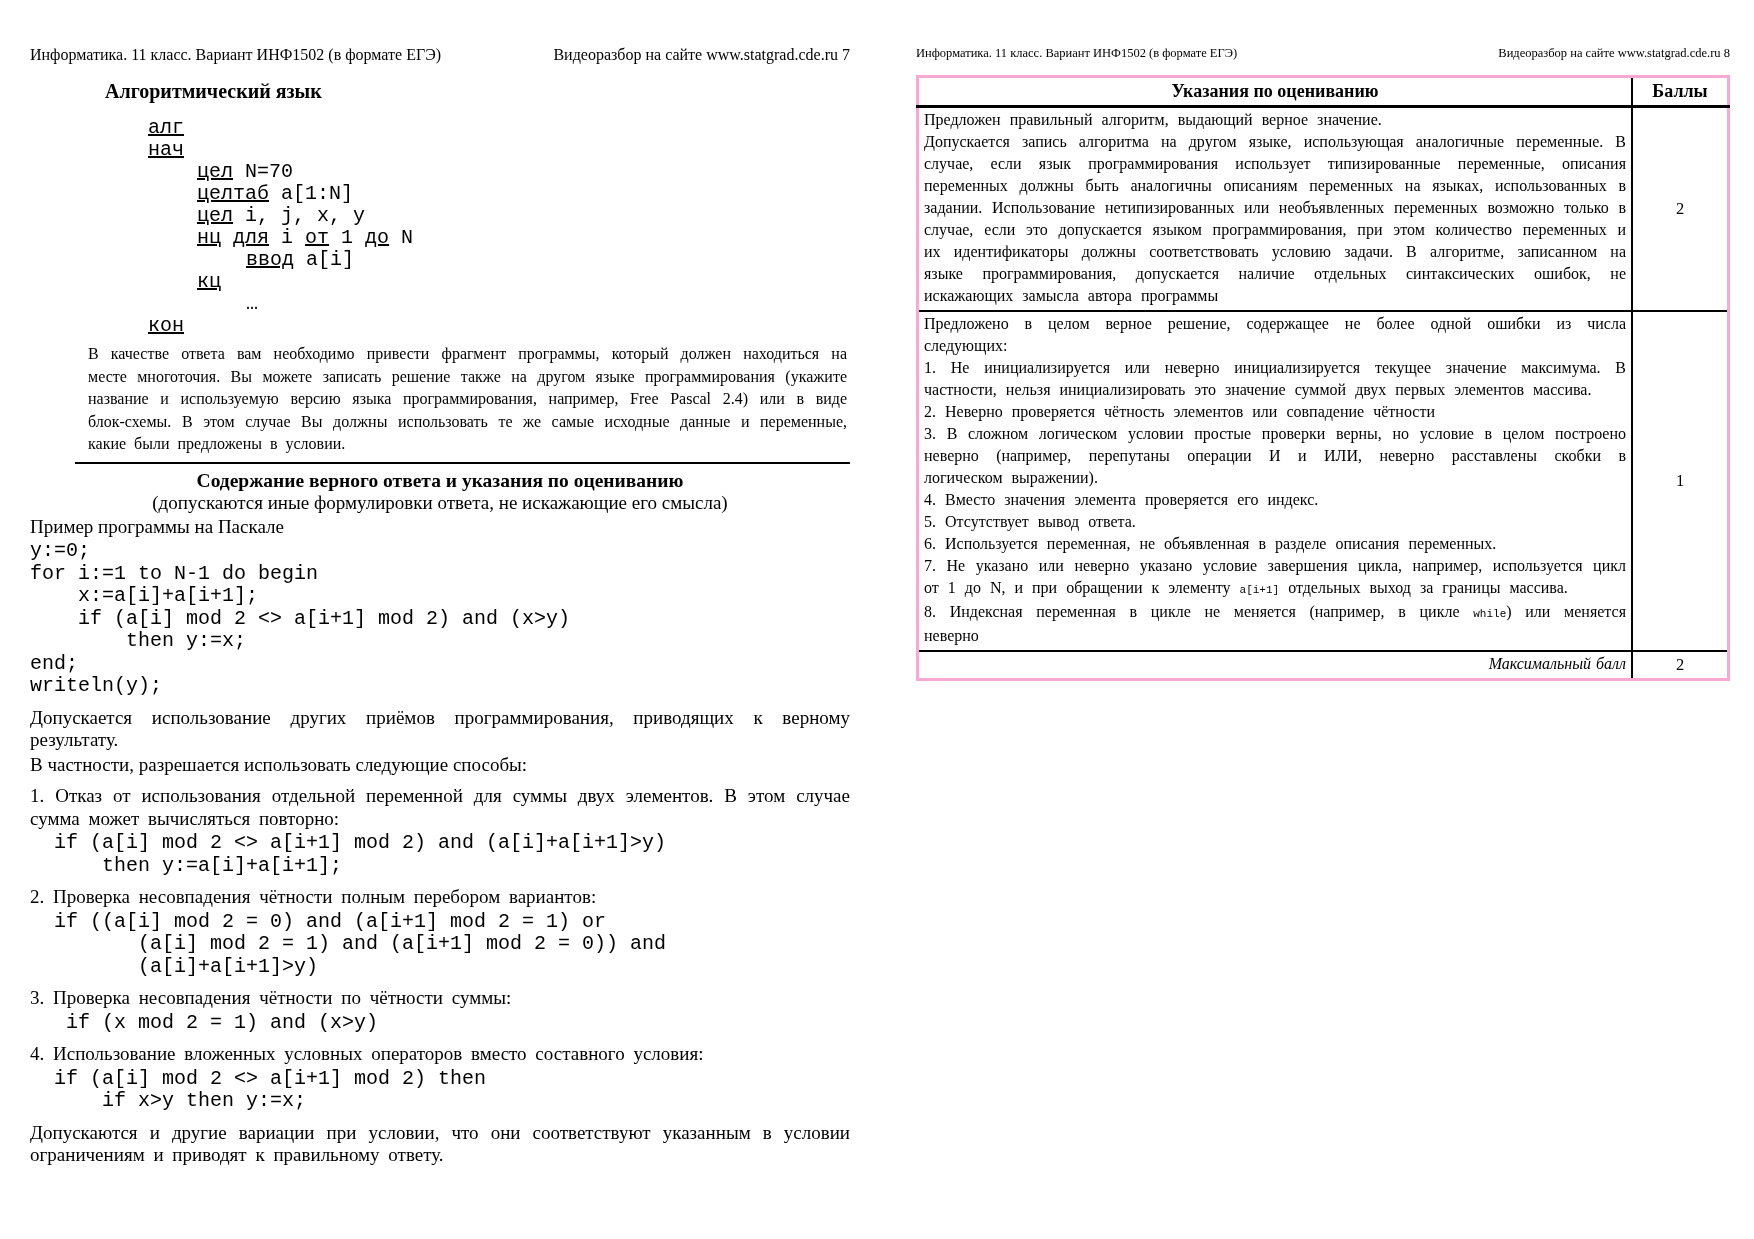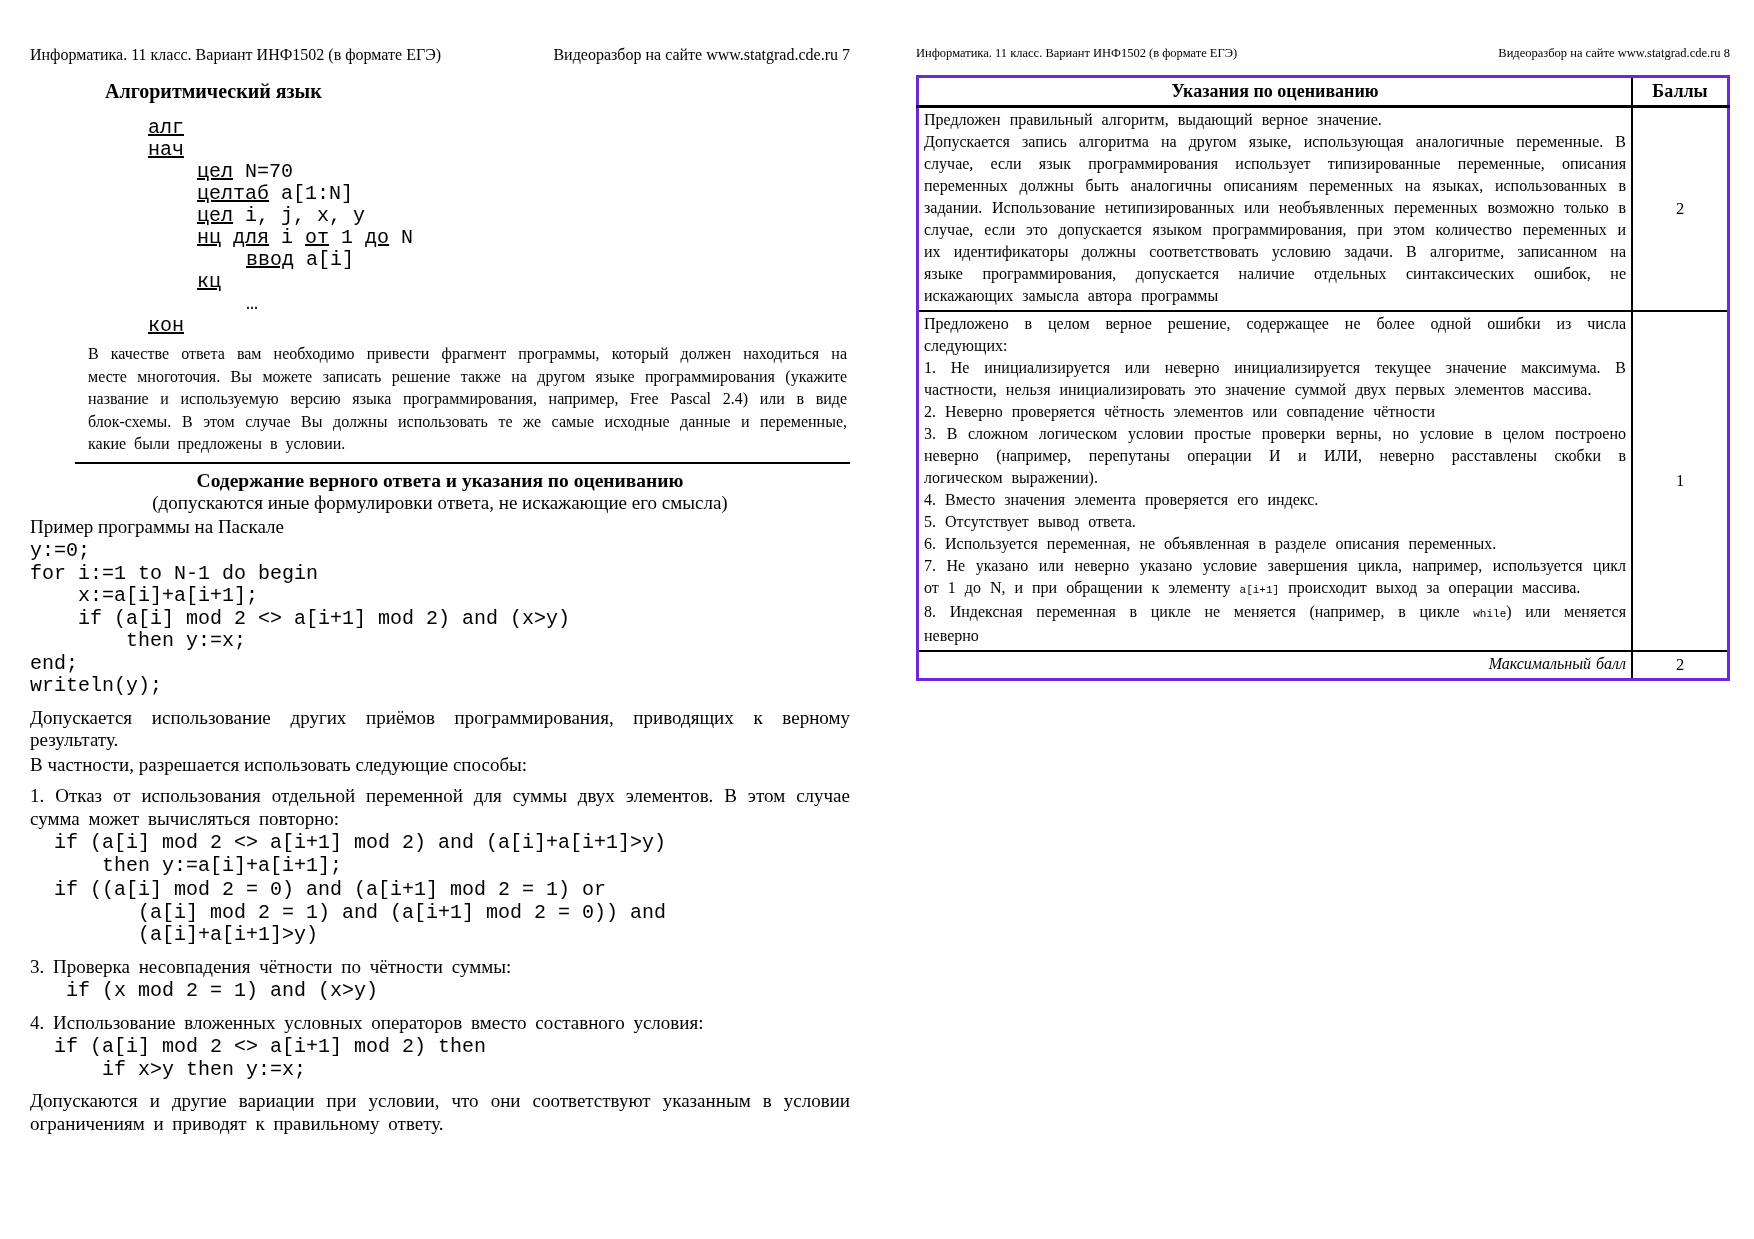--- a/index.html
+++ b/index.html
@@ -18,21 +18,21 @@
   .algo .kw{text-decoration:underline;}
   .intro{margin:6px 3px 0 58px;text-align:justify;font-size:16px;line-height:22.5px;word-spacing:4px;}
   .rule{border:none;border-top:2.5px solid #000;margin:6px 0 0 45px;}
   .section-title{font-size:19.5px;font-weight:bold;text-align:center;margin:6px 0 0;}
   .section-subtitle{font-size:19px;text-align:center;margin:0;}
   .plain{font-size:19px;line-height:22.5px;margin:2px 0 0;}
   .body-par{font-size:19px;line-height:22.5px;text-align:justify;word-spacing:4px;margin:9px 0 0;}
   .code{font-family:"Liberation Mono",monospace;font-size:20px;line-height:22.5px;
         margin:2px 0 0;white-space:pre;}
   
-  .scoring-table{border-collapse:collapse;width:100%;margin-top:14px;border:3px solid #6d28d9;}
+  .scoring-table{border-collapse:collapse;width:100%;margin-top:14px;border:3px solid #f9a8d4;}
   .scoring-table th{border:2px solid #000;border-bottom:3px solid #000;padding:3px 4px;}
   .scoring-table td{border:2px solid #000;}
   .th-criteria{font-size:18px;font-weight:bold;text-align:center;}
   .th-points{font-size:18px;font-weight:bold;width:86px;text-align:center;}
   td.crit{font-size:16px;line-height:22px;text-align:justify;word-spacing:5px;
           padding:1px 5px 3px 5px;vertical-align:top;}
   td.score{text-align:center;vertical-align:middle;font-size:16.5px;padding:0 4px;}
   .cell-par{margin:0;}
   .cell-par.right{text-align:right;word-spacing:1px;}
   .cell-par.italic{font-style:italic;}
@@ -69,20 +69,21 @@
 end;
 writeln(y);</pre>
 
     <p class="body-par">Допускается использование других приёмов программирования, приводящих к верному результату.</p>
     <p class="plain">В частности, разрешается использовать следующие способы:</p>
 
     <div id="methods-list">
         <p class="body-par">1. Отказ от использования отдельной переменной для суммы двух элементов. В этом случае сумма может вычисляться повторно:</p>
         <pre class="code">  if (a[i] mod 2 &lt;&gt; a[i+1] mod 2) and (a[i]+a[i+1]&gt;y)
       then y:=a[i]+a[i+1];</pre>
+        <p class="body-par">2. Проверка несовпадения чётности полным перебором вариантов:</p>
         <pre class="code">  if ((a[i] mod 2 = 0) and (a[i+1] mod 2 = 1) or
          (a[i] mod 2 = 1) and (a[i+1] mod 2 = 0)) and
          (a[i]+a[i+1]&gt;y)</pre>
         <p class="body-par">3. Проверка несовпадения чётности по чётности суммы:</p>
         <pre class="code">   if (x mod 2 = 1) and (x&gt;y)</pre>
         <p class="body-par">4. Использование вложенных условных операторов вместо составного условия:</p>
         <pre class="code">  if (a[i] mod 2 &lt;&gt; a[i+1] mod 2) then
       if x&gt;y then y:=x;</pre>
       </div>
 
@@ -112,21 +113,21 @@
           </tr>
           <tr>
             <td class="crit">
               <div class="cell-par"><span>Предложено в целом верное решение, содержащее не более одной ошибки из числа следующих:</span></div>
               <div class="cell-par"><span>1. Не инициализируется или неверно инициализируется текущее значение максимума. В частности, нельзя инициализировать это значение суммой двух первых элементов массива.</span></div>
               <div class="cell-par"><span>2. Неверно проверяется чётность элементов или совпадение чётности</span></div>
               <div class="cell-par"><span>3. В сложном логическом условии простые проверки верны, но условие в целом построено неверно (например, перепутаны операции И и ИЛИ, неверно расставлены скобки в логическом выражении).</span></div>
               <div class="cell-par"><span>4. Вместо значения элемента проверяется его индекс.</span></div>
               <div class="cell-par"><span>5. Отсутствует вывод ответа.</span></div>
               <div class="cell-par"><span>6. Используется переменная, не объявленная в разделе описания переменных.</span></div>
-              <div class="cell-par"><span>7. Не указано или неверно указано условие завершения цикла, например, используется цикл от 1 до N, и при обращении к элементу </span><span class="mono">a[i+1]</span><span> происходит выход за операции массива.</span></div>
+              <div class="cell-par"><span>7. Не указано или неверно указано условие завершения цикла, например, используется цикл от 1 до N, и при обращении к элементу </span><span class="mono">a[i+1]</span><span> отдельных выход за границы массива.</span></div>
               <div class="cell-par"><span>8. Индексная переменная в цикле не меняется (например, в цикле </span><span class="mono">while</span><span>) или меняется неверно</span></div>
             </td>
             <td class="score">1</td>
           </tr>
           <tr>
             <td class="crit">
               <div class="cell-par right italic"><span>Максимальный балл</span></div>
             </td>
             <td class="score">2</td>
           </tr>

